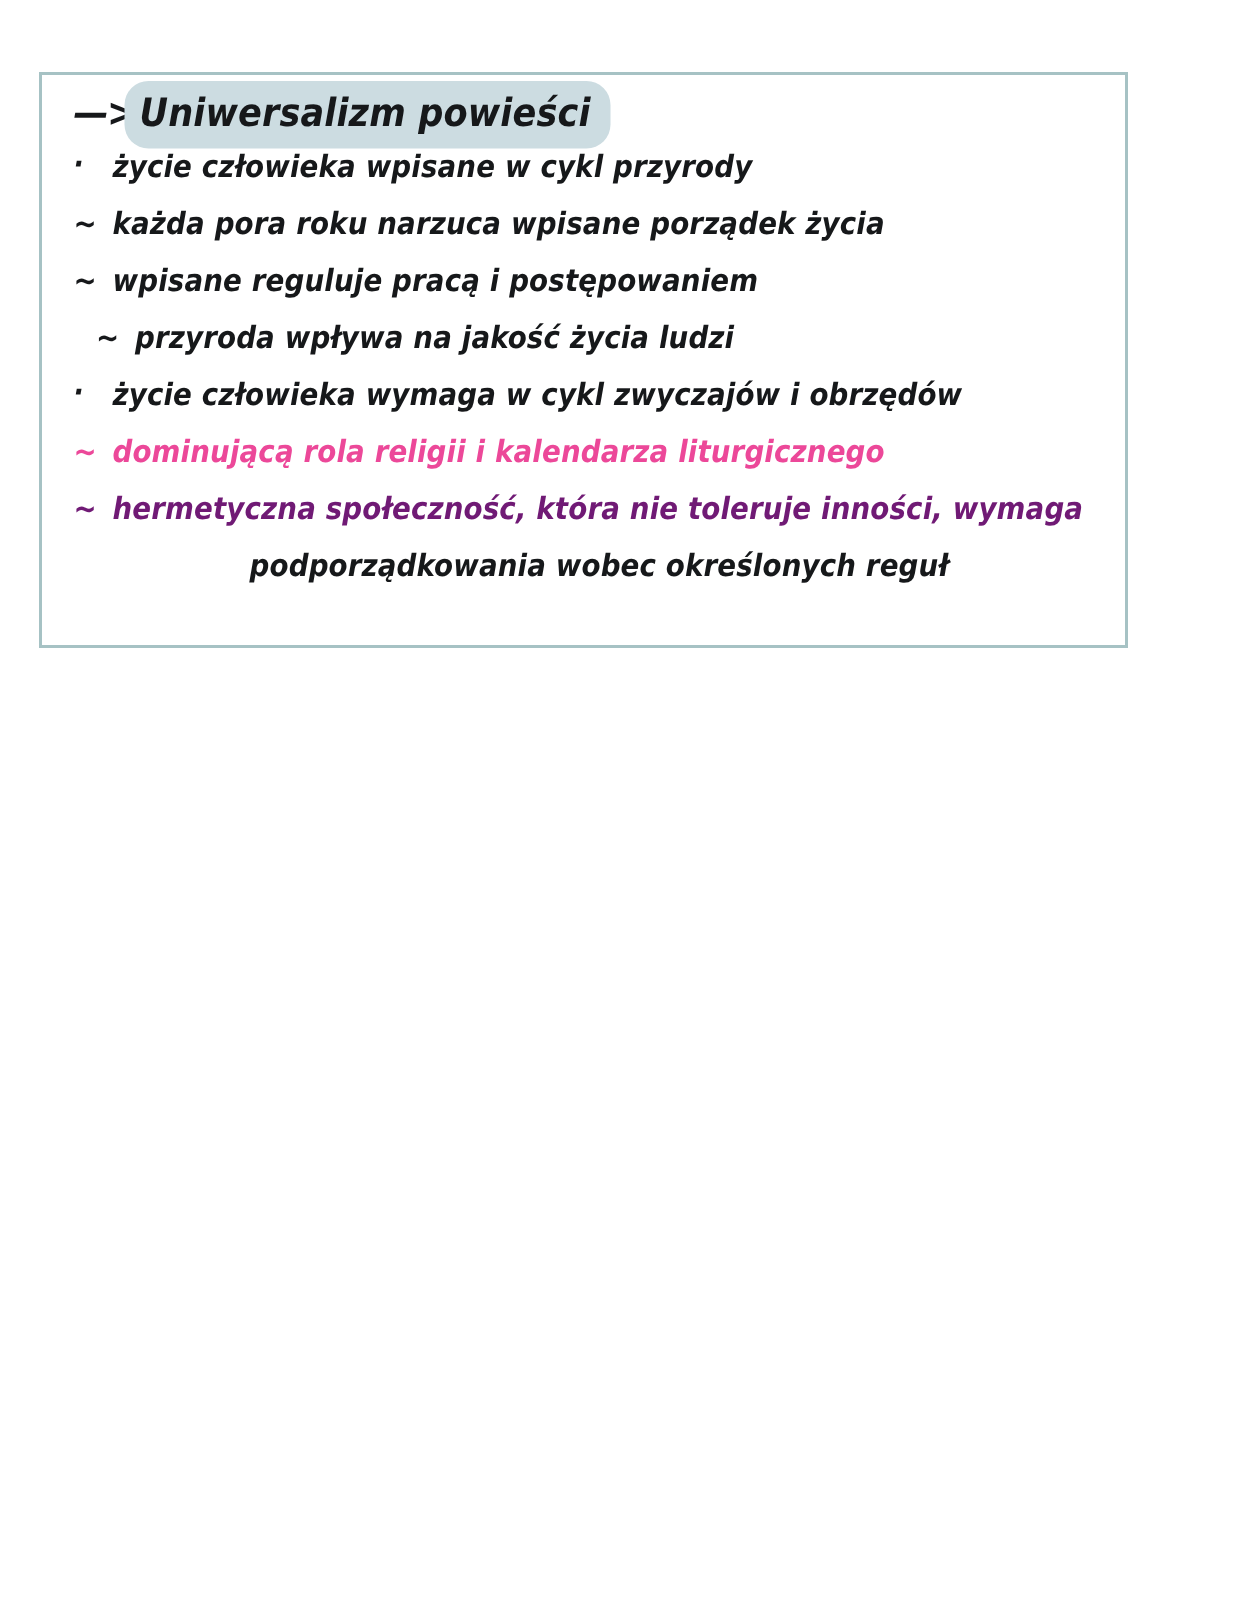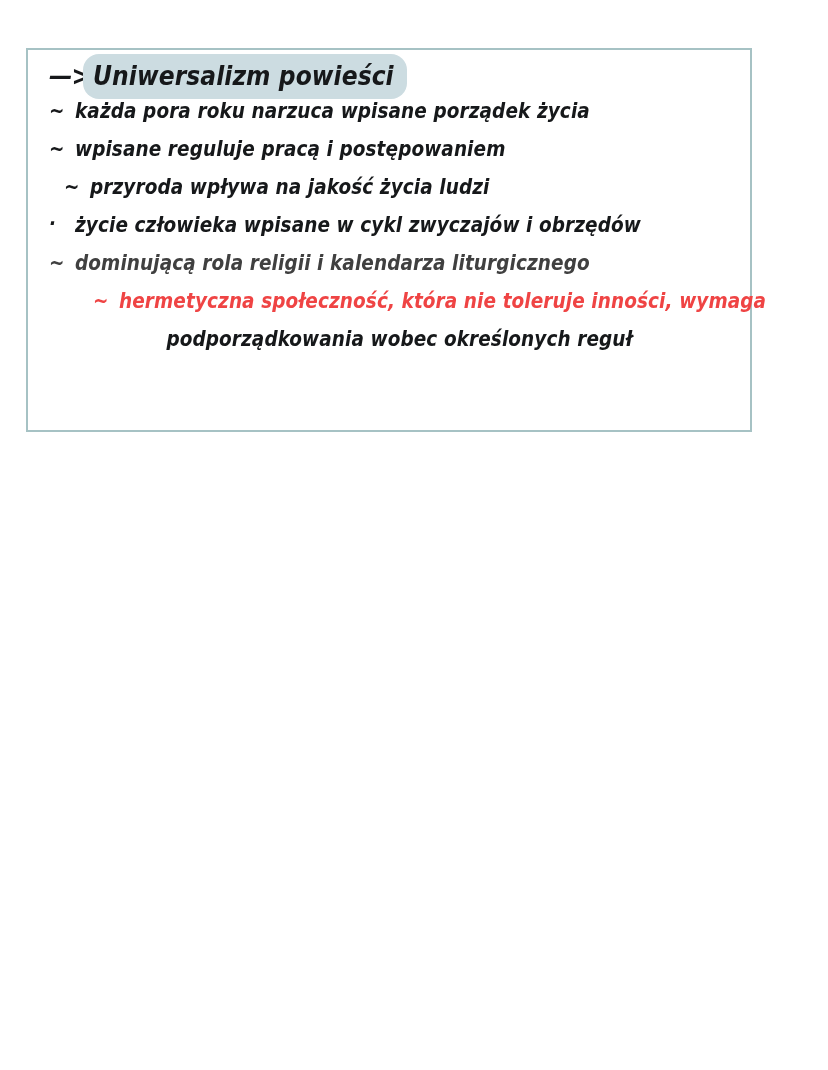--- a/index.html
+++ b/index.html
@@ -97,21 +97,22 @@
   .note-line.continuation {
     padding-left: 21px;
   }
 </style>
 </head>
 <body style="background: rgb(255, 255, 255);">
 
 <div id="note-box" style="border-color: rgb(166, 194, 196); background: rgb(255, 255, 255);">
   <div id="note-lines">
       <div class="note-line title" style="color: rgb(22, 24, 26);"><span class="marker arrow">—&gt;</span><span class="line-text" style="background: rgb(204, 220, 225);">Uniwersalizm powieści</span></div>
+      <div class="note-line" style="color: rgb(22, 24, 26);"><span class="marker dot">·</span><span class="line-text">życie człowieka wpisane w cykl przyrody</span></div>
       <div class="note-line" style="color: rgb(22, 24, 26);"><span class="marker tilde">~</span><span class="line-text">każda pora roku narzuca wpisane porządek życia</span></div>
       <div class="note-line" style="color: rgb(22, 24, 26);"><span class="marker tilde">~</span><span class="line-text">wpisane reguluje pracą i postępowaniem</span></div>
       <div class="note-line" style="color: rgb(22, 24, 26); padding-left: 36px;"><span class="marker tilde">~</span><span class="line-text">przyroda wpływa na jakość życia ludzi</span></div>
-      <div class="note-line" style="color: rgb(22, 24, 26);"><span class="marker dot">·</span><span class="line-text">życie człowieka wpisane w cykl zwyczajów i obrzędów</span></div>
-      <div class="note-line" style="color: #404040;"><span class="marker tilde">~</span><span class="line-text">dominującą rola religii i kalendarza liturgicznego</span></div>
-      <div class="note-line" style="color: #ef4444; margin-left: 44px;"><span class="marker tilde">~</span><span class="line-text">hermetyczna społeczność, która nie toleruje inności, wymaga</span></div>
+      <div class="note-line" style="color: rgb(22, 24, 26);"><span class="marker dot">·</span><span class="line-text">życie człowieka wymaga w cykl zwyczajów i obrzędów</span></div>
+      <div class="note-line" style="color: #ec4899;"><span class="marker tilde">~</span><span class="line-text">dominującą rola religii i kalendarza liturgicznego</span></div>
+      <div class="note-line" style="color: #701a75;"><span class="marker tilde">~</span><span class="line-text">hermetyczna społeczność, która nie toleruje inności, wymaga</span></div>
       <div class="note-line continuation" style="color: rgb(22, 24, 26); text-align: center;"><span class="line-text">podporządkowania wobec określonych reguł</span></div>
     </div>
 </div>
 
 </body></html>

